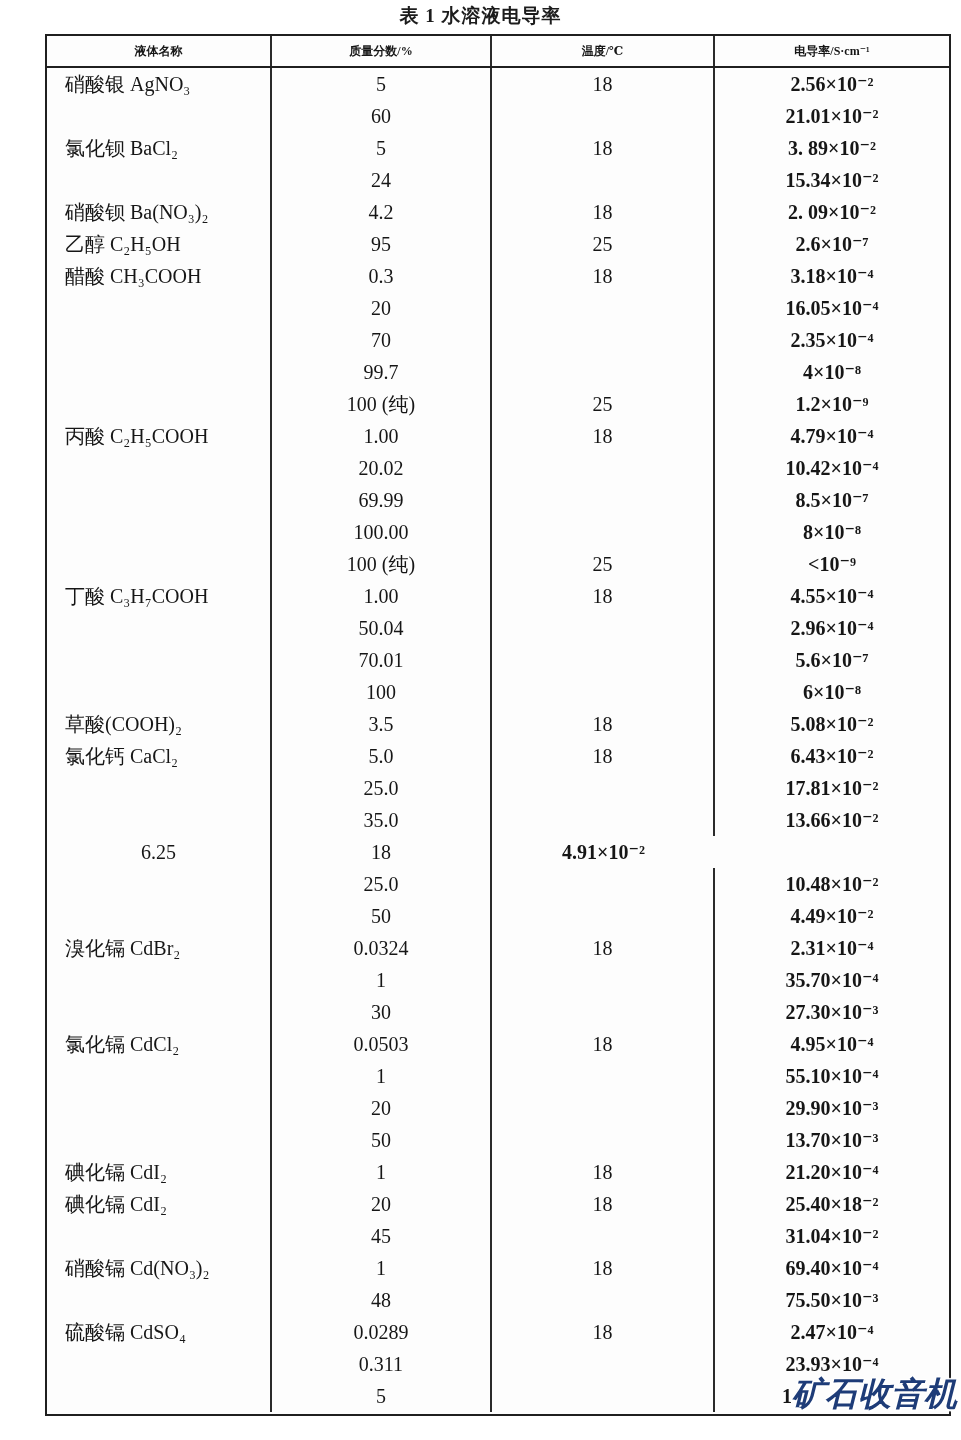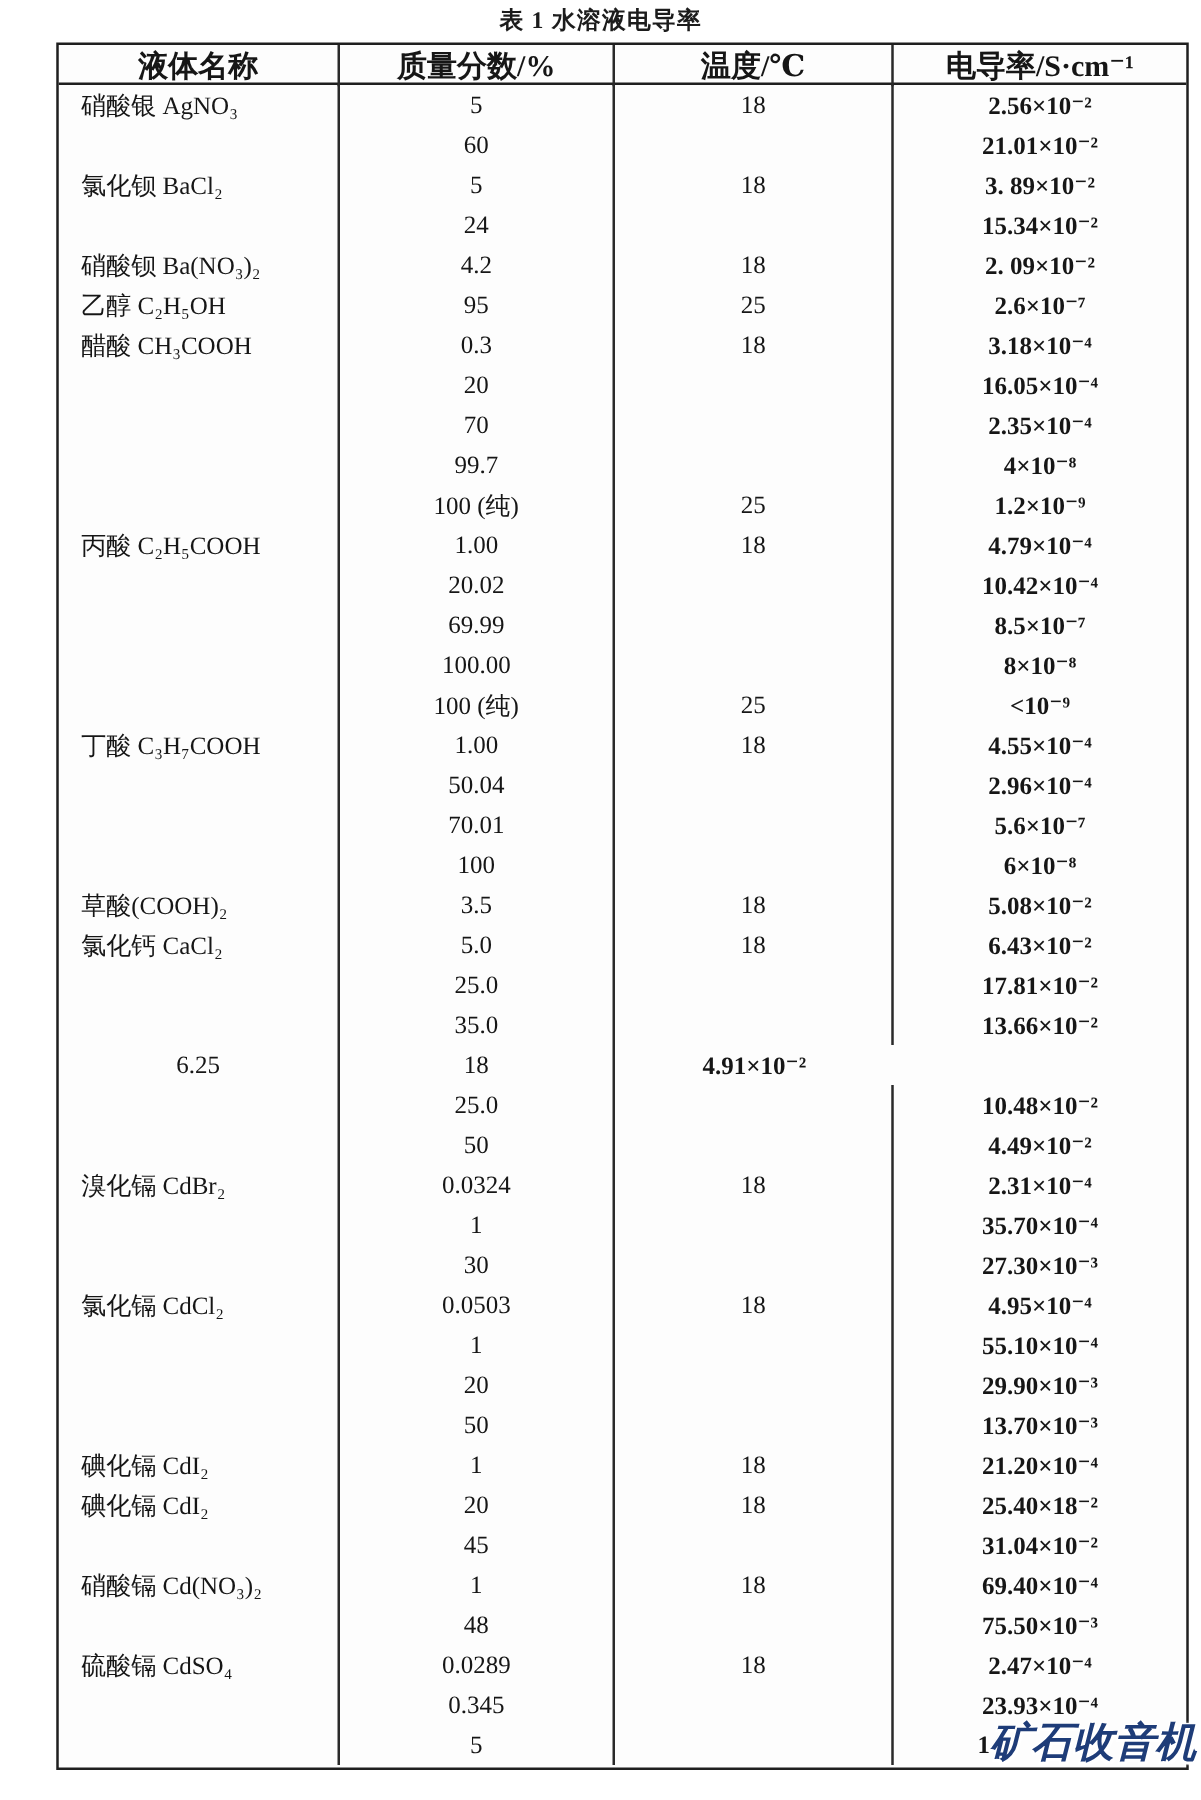--- a/index.html
+++ b/index.html
@@ -28,21 +28,21 @@
     background: #fdfdfd;
   }
   .hrow {
     display: grid;
     grid-template-columns: 225px 220px 223px 1fr;
     height: 32px;
     border-bottom: 2px solid #1f1f1f;
   }
   .hcell {
     display: flex; align-items: center; justify-content: center;
-    font-size: 24px;
+    font-size: 12px;
     font-weight: 600;
     color: #161616;
     border-right: 2px solid #2a2a2a;
     padding-top: 1px;
   }
   .hcell:last-child { border-right: none; }
   .tbody { width: 100%; }
   .trow {
     display: grid;
     grid-template-columns: 225px 220px 223px 1fr;
@@ -380,21 +380,21 @@
 
   <div class="trow">
     <div class="cell c-name">硫酸镉 CdSO₄</div>
     <div class="cell c-mass">0.0289</div>
     <div class="cell c-temp">18</div>
     <div class="cell c-cond">2.47×10⁻⁴</div>
   </div>
 
   <div class="trow">
     <div class="cell c-name"></div>
-    <div class="cell c-mass">0.345</div>
+    <div class="cell c-mass">0.311</div>
     <div class="cell c-temp"></div>
     <div class="cell c-cond">23.93×10⁻⁴</div>
   </div>
 
   <div class="trow">
     <div class="cell c-name"></div>
     <div class="cell c-mass">5</div>
     <div class="cell c-temp"></div>
     <div class="cell c-cond">14.</div>
   </div>

